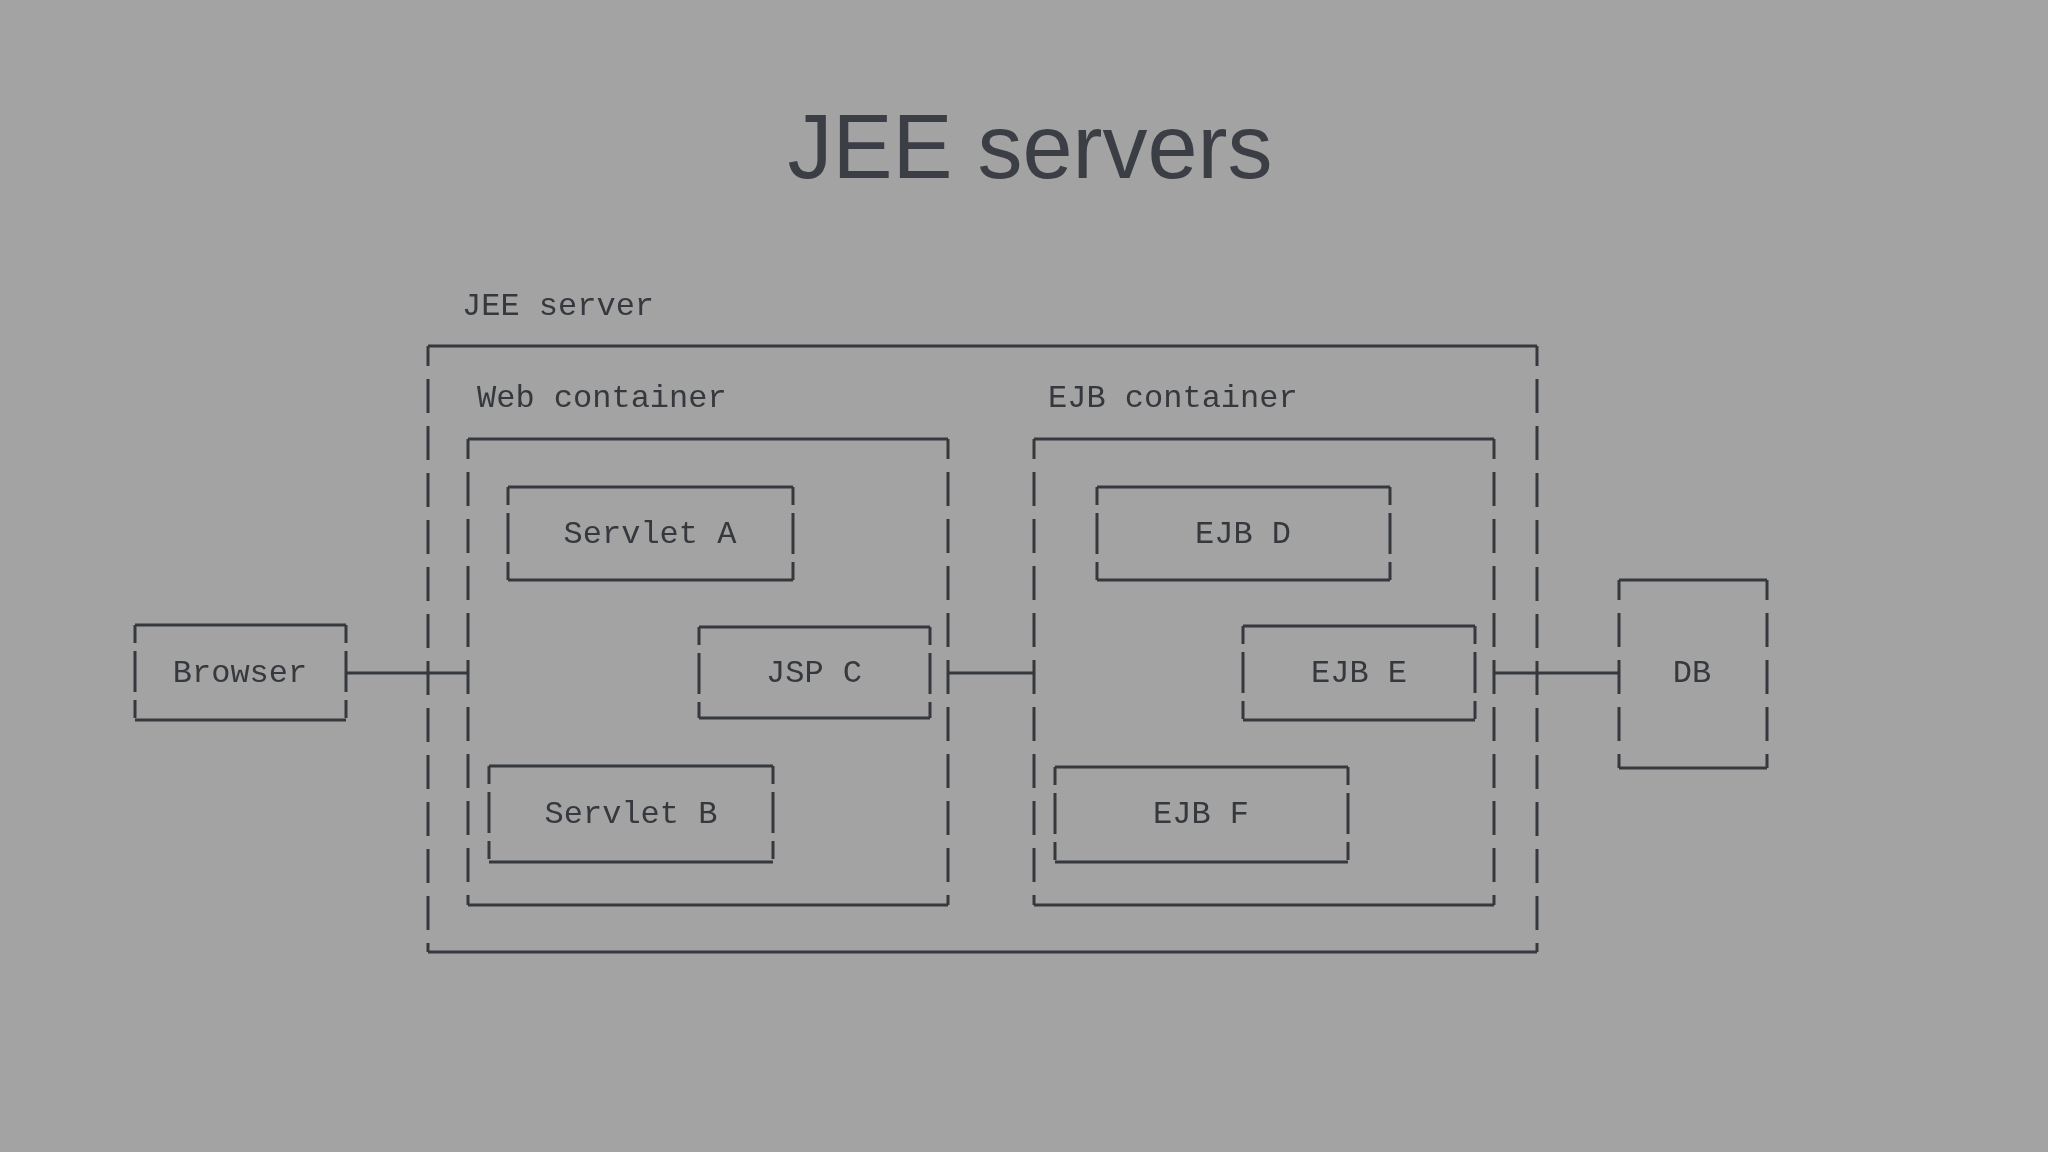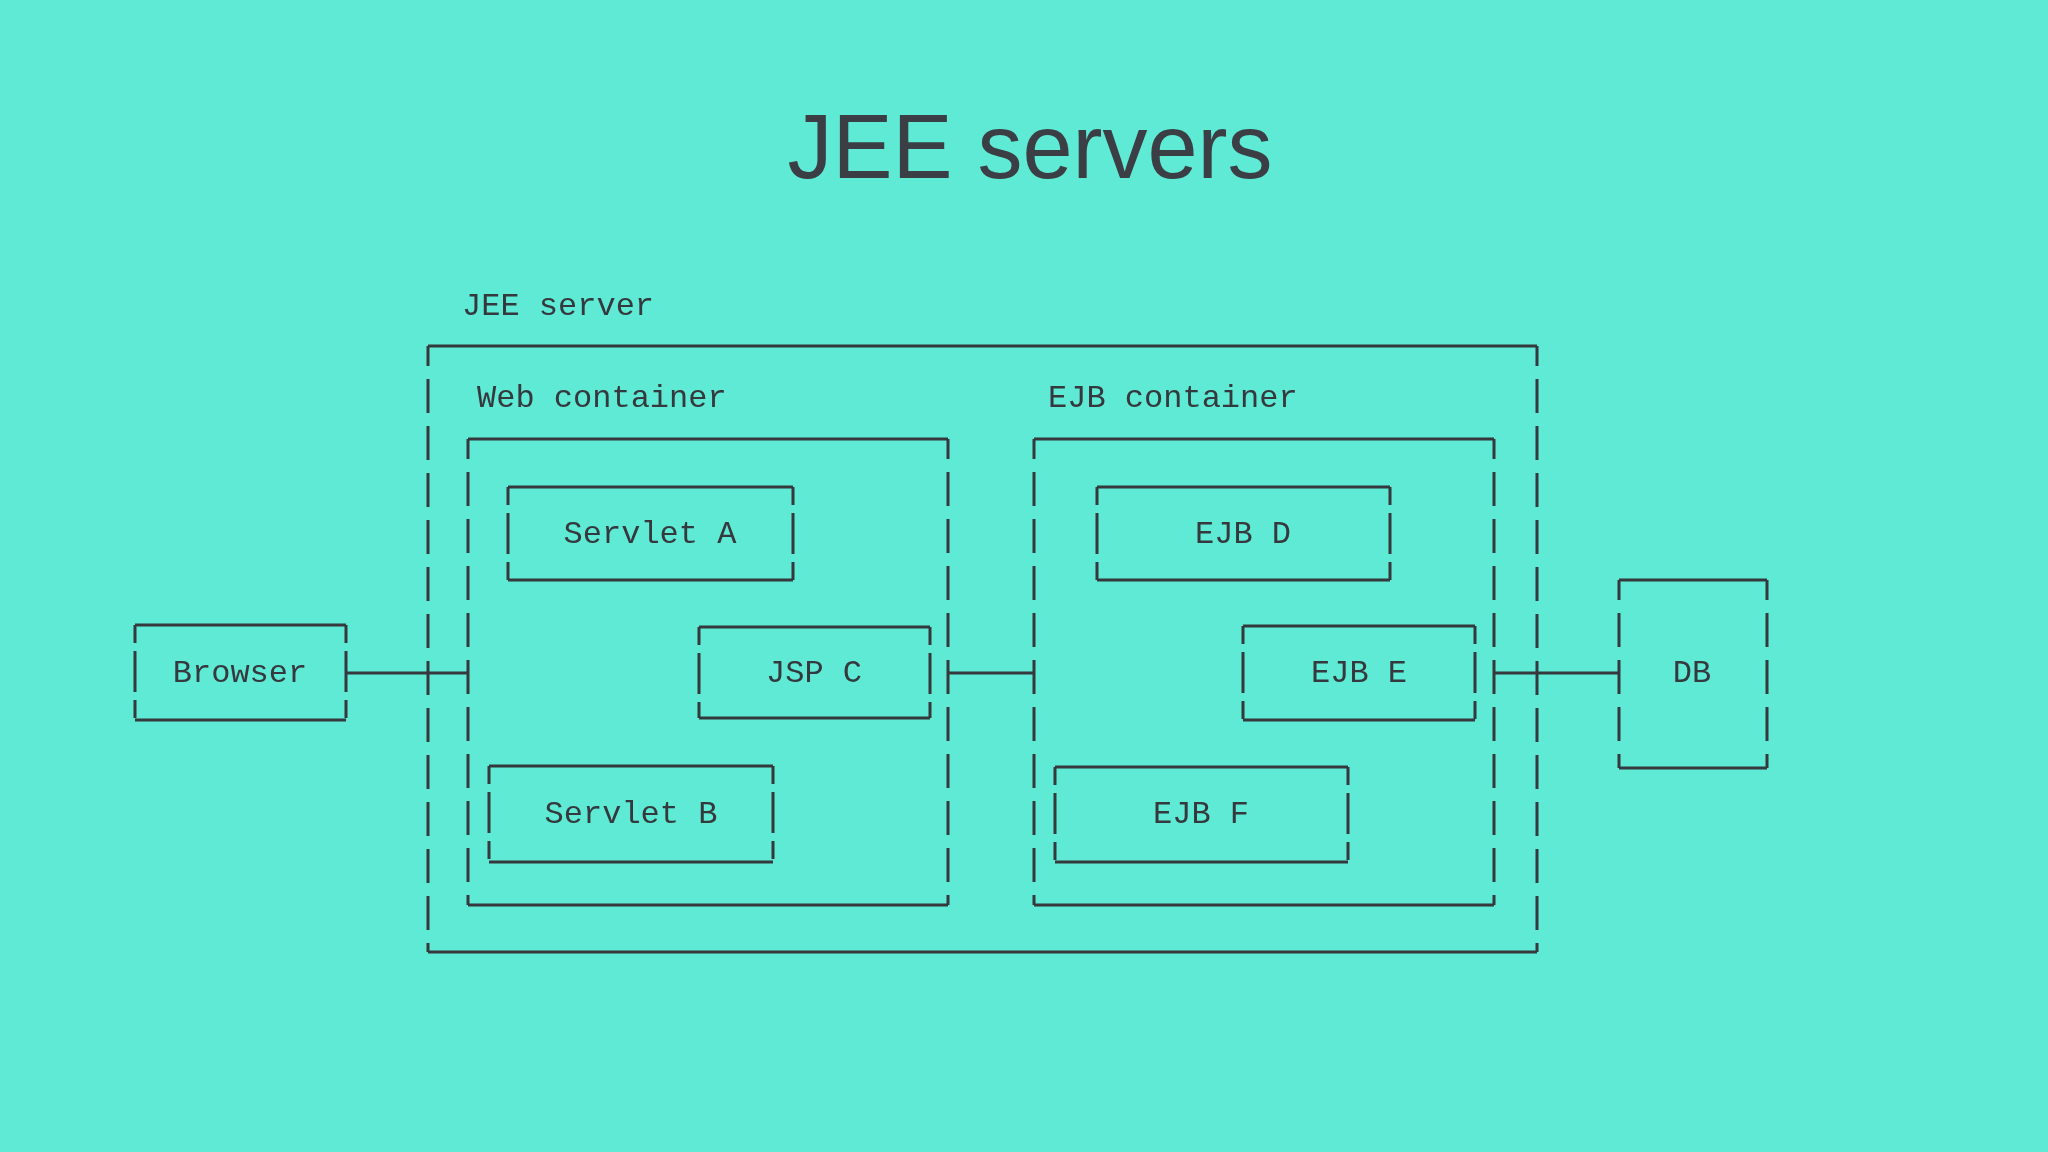--- a/index.html
+++ b/index.html
@@ -8,21 +8,21 @@
     background: #ffffff;
     width: 2048px;
     height: 1152px;
     overflow: hidden;
     font-family: "Liberation Sans", sans-serif;
   }
   .stage {
     position: relative;
     width: 2048px;
     height: 1152px;
-    background: #5eead4;
+    background: #a3a3a3;
   }
   svg.diagram {
     position: absolute;
     top: 0;
     left: 0;
     width: 2048px;
     height: 1152px;
   }
   .title-text {
     font-family: "Liberation Sans", sans-serif;

